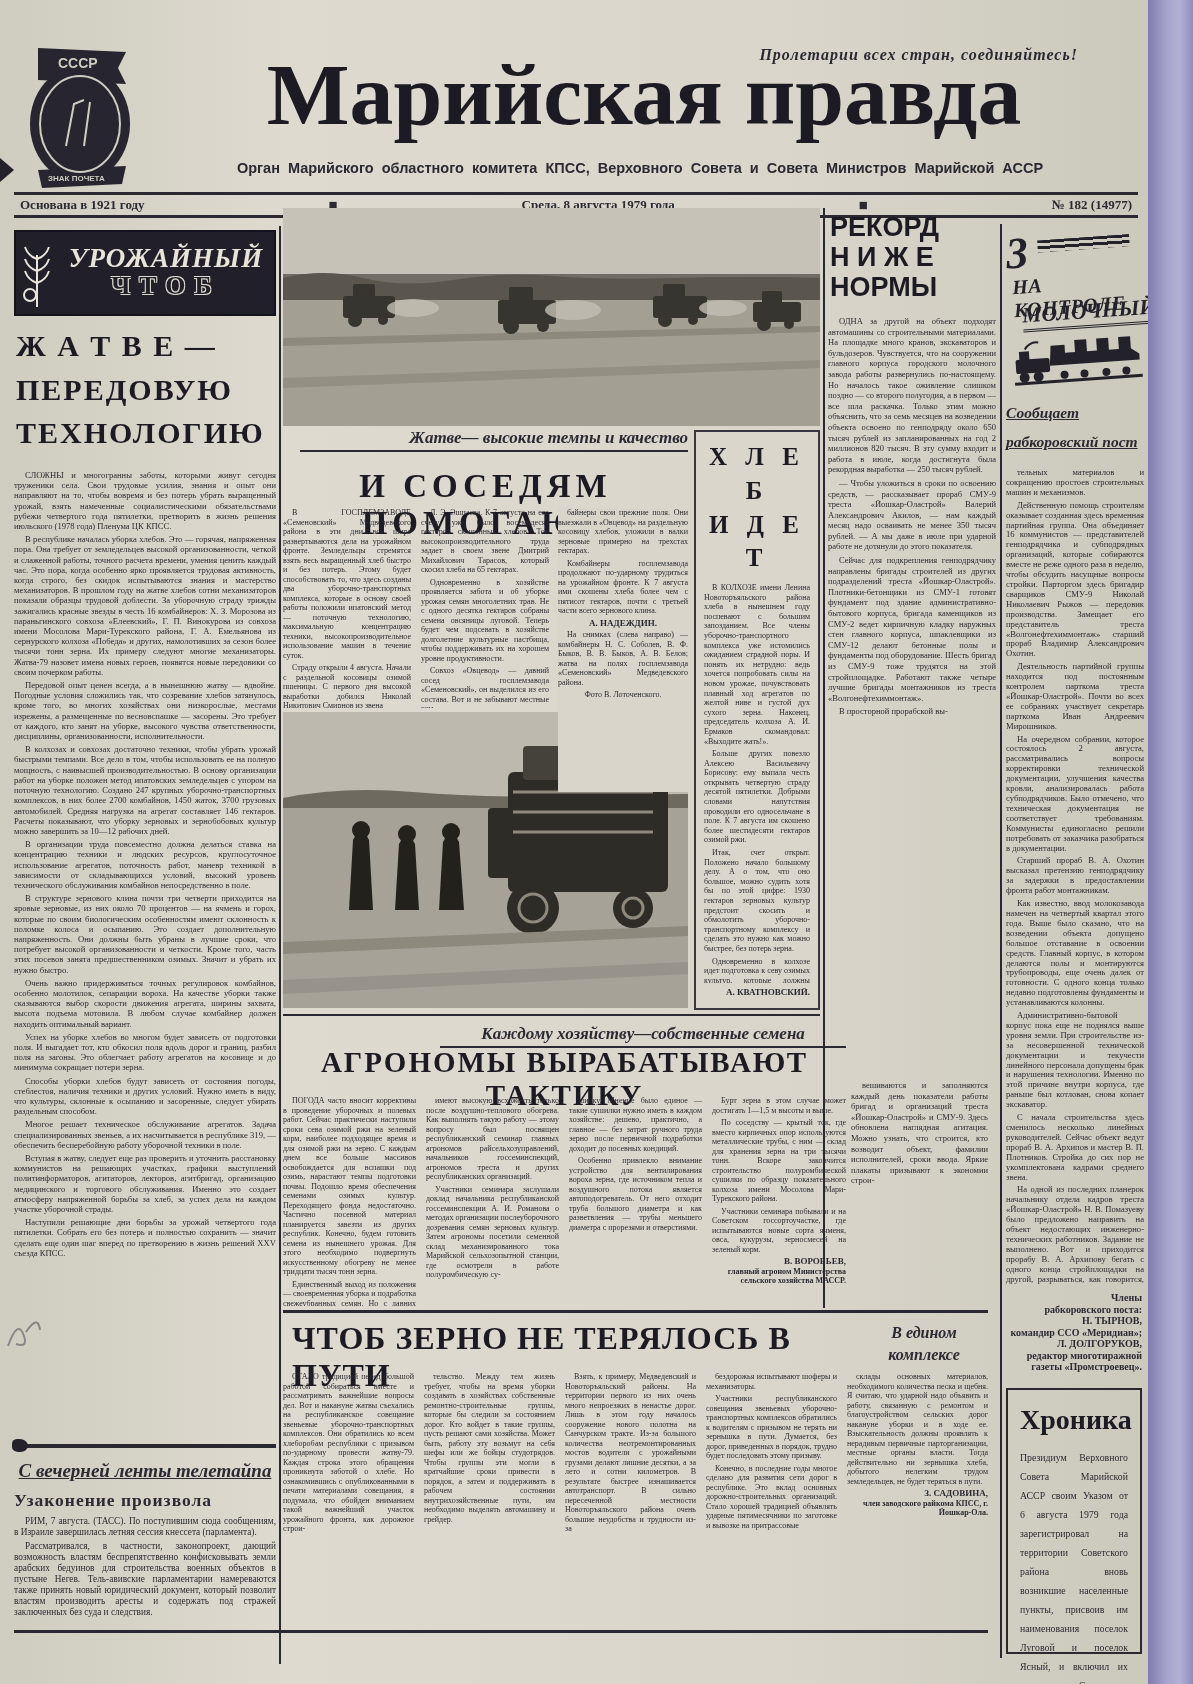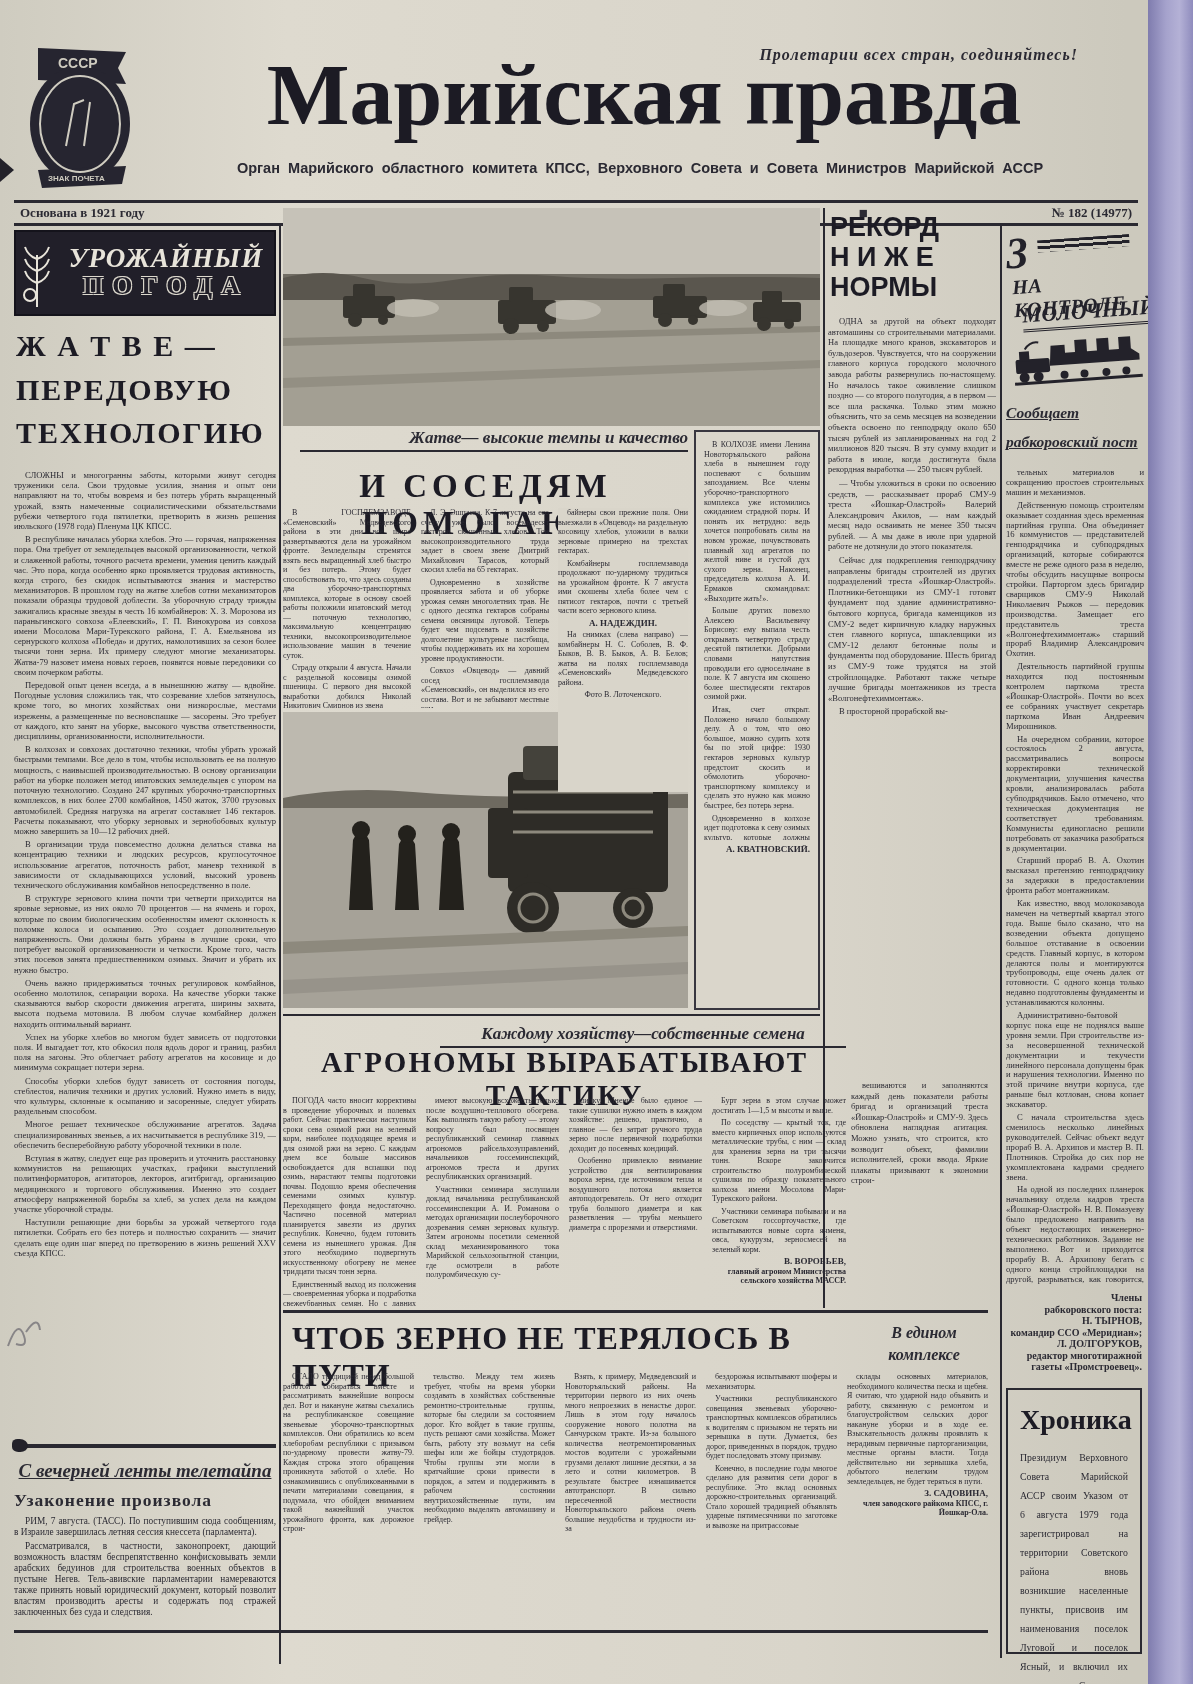--- a/index.html
+++ b/index.html
@@ -11,21 +11,21 @@
   #scan-edge{position:absolute;right:0;top:0;width:45px;height:1684px;
         background:linear-gradient(90deg,#7f7cae,#a5a2cc 40%,#b4b1d6 70%,#8f8cbd);}
   .abs{position:absolute;}
   .rule{background:#2a2931;}
   
   #slogan{right:70px;top:46px;font-style:italic;font-weight:bold;font-size:16px;letter-spacing:1px;}
   #title{left:148px;top:52px;width:992px;text-align:center;font-weight:bold;font-size:86px;
          letter-spacing:0px;color:#1c1b24;transform:scaleX(1.02);line-height:1;}
   #organ{left:140px;top:160px;width:1000px;text-align:center;font-family:"Liberation Sans",sans-serif;
          font-weight:bold;font-size:14.5px;word-spacing:4px;}
-  #dateline{left:14px;top:200px;width:1124px;height:26px;border-top:3px solid #2a2931;
+  #dateline{left:14px;top:192px;width:1124px;height:26px;border-top:3px solid #2a2931;
             border-bottom:3px solid #2a2931;display:flex;align-items:center;
             justify-content:space-between;font-weight:bold;font-size:13px;padding:7px 6px;box-sizing:border-box;}
   .sq{font-size:15px;line-height:1;}
   
   #badge{left:14px;top:230px;width:262px;height:86px;background:#211f29;display:flex;align-items:center;
          border:2px solid #14131b;box-sizing:border-box;}
   #badge .txt{flex:1;text-align:center;}
   #badge .l1{display:block;color:#e8e4da;font-weight:bold;font-style:italic;font-size:27px;letter-spacing:1px;line-height:1;}
   #badge .l2{display:block;color:#211f29;font-weight:bold;font-size:26px;letter-spacing:9px;line-height:1.1;
              text-shadow:-1px -1px 0 #dcd8cd,1px -1px 0 #dcd8cd,-1px 1px 0 #dcd8cd,1px 1px 0 #dcd8cd;}
@@ -133,21 +133,21 @@
       <g stroke="#e8e4da" stroke-width="2" fill="none">
         <path d="M21 70 L21 18"></path>
         <path d="M21 22 q-9 -3 -12 -12 M21 22 q9 -3 12 -12"></path>
         <path d="M21 34 q-9 -3 -12 -12 M21 34 q9 -3 12 -12"></path>
         <path d="M21 46 q-9 -3 -12 -12 M21 46 q9 -3 12 -12"></path>
         <circle cx="14" cy="58" r="6"></circle>
       </g>
     </svg>
     <span class="txt">
       <span class="l1">УРОЖАЙНЫЙ</span>
-      <span class="l2">ПОГОДА</span>
+      <span class="l2">ЧТОБ</span>
     </span>
   </div>
   <div class="abs edit-head">
     <span class="hl">Ж А Т В Е —</span>
     <span class="hl">ПЕРЕДОВУЮ</span>
     <span class="hl">ТЕХНОЛОГИЮ</span>
   </div>
   <div class="abs body-col" id="edit-body">
       <p>СЛОЖНЫ и многогранны заботы, которыми живут сегодня труженики села. Свои трудовые усилия, знания и опыт они направляют на то, чтобы вовремя и без потерь убрать выращенный урожай, взять намеченные социалистическими обязательствами рубежи четвертого года пятилетки, претворить в жизнь решения июльского (1978 года) Пленума ЦК КПСС.</p>
       <p>В республике началась уборка хлебов. Это — горячая, напряженная пора. Она требует от земледельцев высокой организованности, четкой и слаженной работы, точного расчета времени, умения ценить каждый час. Это пора, когда особенно ярко проявляется трудовая активность, когда строго, без скидок испытываются знания и мастерство механизаторов. В прошлом году на жатве хлебов сотни механизаторов показали образцы трудовой доблести. За уборочную страду трижды зажигались красные звезды в честь 16 комбайнеров: Х. З. Морозова из параньгинского совхоза «Елеевский», Г. П. Винокурова из совхоза имени Мосолова Мари-Турекского района, Г. А. Емельянова из сернурского колхоза «Победа» и других, намолотивших за сезон более тысячи тонн зерна. Их примеру следуют многие механизаторы. Жатва-79 назовет имена новых героев, появятся новые передовики со своим почерком работы.</p>
@@ -257,20 +257,24 @@
           <circle cx="124" cy="122" r="9"></circle>
         <path d="M160 130 q8 -15 16 0 l5 68 h-25 Z"></path>
           <circle cx="168" cy="120" r="9"></circle>
       </g>
       <path d="M0 230 L405 214 L405 224 L0 242 Z" fill="#8d897d"></path>
       <path d="M0 268 L405 250 L405 262 L0 282 Z" fill="#97938a"></path>
     </svg>
   </div>
 
   <div class="abs" id="bread">
+    <div class="t">
+      <span>Х Л Е Б</span><br>
+      <span>И Д Е Т</span>
+    </div>
     <div class="bb">
         <p>В КОЛХОЗЕ имени Ленина Новоторъяльского района хлеба в нынешнем году поспевают с большим запозданием. Все члены уборочно-транспортного комплекса уже истомились ожиданием страдной поры. И понять их нетрудно: ведь хочется попробовать силы на новом урожае, почувствовать плавный ход агрегатов по желтой ниве и густой дух сухого зерна. Наконец, председатель колхоза А. И. Ермаков скомандовал: «Выходите жать!».</p>
         <p>Больше других повезло Алексею Васильевичу Борисову: ему выпала честь открывать четвертую страду десятой пятилетки. Добрыми словами напутствия проводили его односельчане в поле. К 7 августа им скошено более шестидесяти гектаров озимой ржи.</p>
         <p>Итак, счет открыт. Положено начало большому делу. А о том, что оно большое, можно судить хотя бы по этой цифре: 1930 гектаров зерновых культур предстоит скосить и обмолотить уборочно-транспортному комплексу и сделать это нужно как можно быстрее, без потерь зерна.</p>
         <p>Одновременно в колхозе идет подготовка к севу озимых культур, которые должны занять тысячу гектаров. Более 600 гектаров почвы механизаторы подготовили под посев. Обработка ее с каждым днем набирает темпы.</p>
       </div>
     <div class="by">А. КВАТНОВСКИЙ.</div>
   </div>
 
   <div class="abs rule" id="rec-rule"></div>

